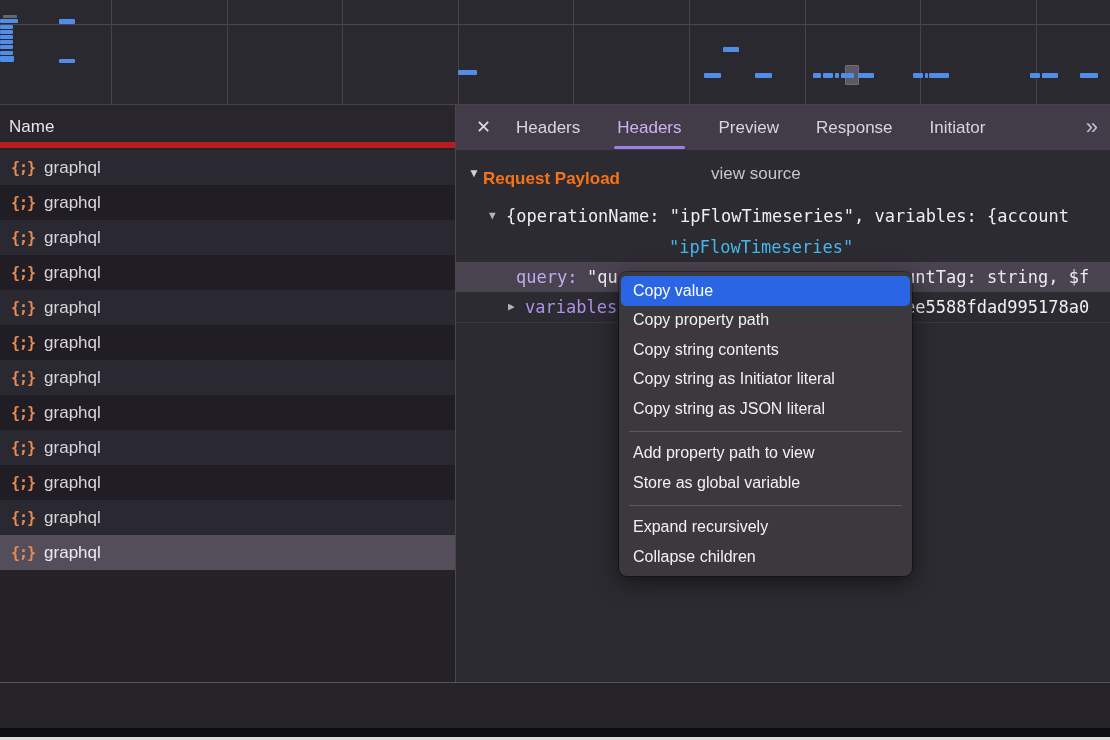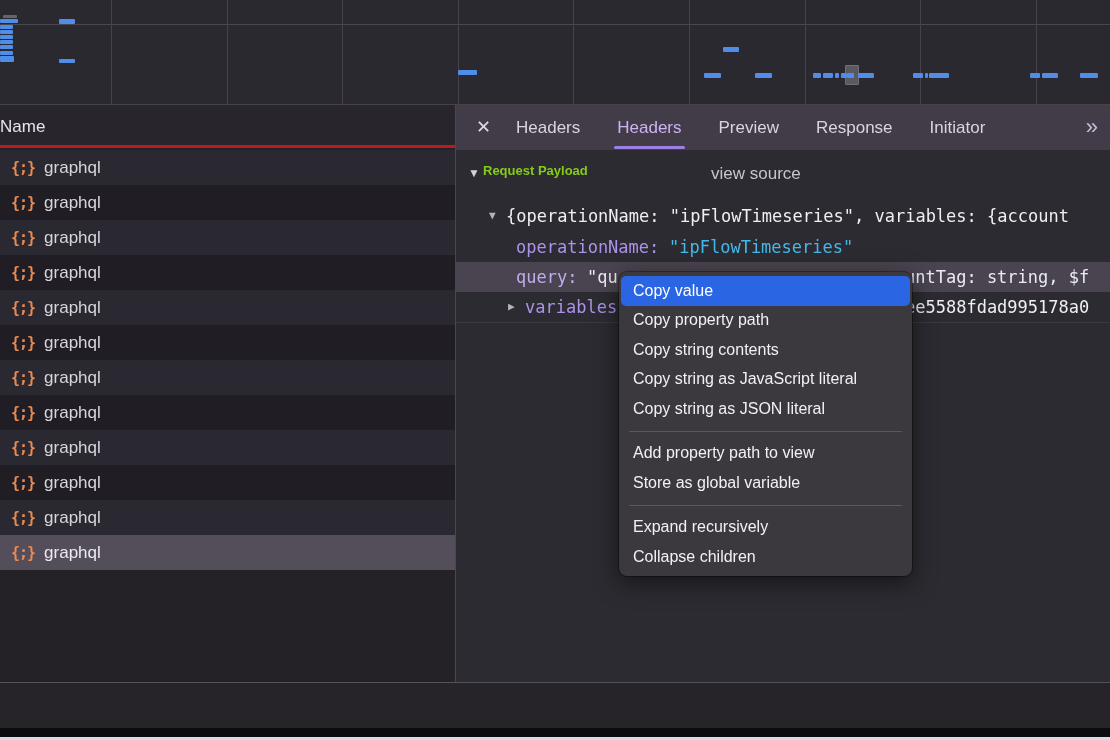--- a/index.html
+++ b/index.html
@@ -10,22 +10,22 @@
   }
   
   #waterfall{position:absolute;left:0;top:0;width:1110px;height:104px;background:#2b2930;border-bottom:1px solid #454349;}
   .gridline{position:absolute;top:0;width:1px;height:104px;background:#454349;}
   #wf-baseline{position:absolute;left:0;top:24px;width:1110px;height:1px;background:#4a484f;}
   .wf-bar{position:absolute;background:#4f8de8;border-radius:1px;}
   #wf-gray-bar{position:absolute;background:#67656c;border-radius:1px;}
   #wf-selection-box{position:absolute;background:#5b5862;border:1px solid #716e78;border-radius:1px;}
   
   #left-panel{position:absolute;left:0;top:105px;width:455px;height:577px;background:#242227;}
-  #name-header{position:absolute;left:0;top:0;width:455px;height:43px;background:#28262c;border-bottom:3px solid #b91c1c;
-    color:#e6e4e9;font-size:17px;font-weight:500;line-height:43px;box-sizing:border-box;}
+  #name-header{position:absolute;left:0;top:0;width:455px;height:43px;background:#28262c;border-bottom:6px solid #b91c1c;
+    color:#e6e4e9;font-size:17px;font-weight:500;line-height:43px;padding-left:9px;box-sizing:border-box;}
   #rows{position:absolute;left:0;top:45px;width:455px;}
   .req-row{position:relative;height:35px;display:flex;align-items:center;padding-left:11px;box-sizing:border-box;cursor:default;}
   .req-row.odd{background:#2a2830;}
   .req-row.even{background:#201e24;}
   .req-row.selected{background:#544e5a;}
   .req-icon{color:#e88b54;font-family:"DejaVu Sans Mono",monospace;font-size:15px;font-weight:bold;letter-spacing:-1px;margin-right:9px;}
   .req-label{color:#d8d6dc;font-size:17px;}
   .req-row.selected .req-label{color:#eceaf0;}
   
   #v-divider{position:absolute;left:455px;top:104px;width:1px;height:626px;background:#49464e;}
@@ -33,21 +33,21 @@
   #tabbar{position:absolute;left:456px;top:105px;width:654px;height:45px;background:#423c49;}
   #close-btn{position:absolute;left:20px;top:0;height:45px;line-height:45px;color:#dcd9e0;font-size:18px;cursor:default;}
   #tabs{position:absolute;left:60px;top:0;height:45px;display:flex;gap:37px;}
   .tab{position:relative;color:#d9d5de;font-size:17px;height:45px;line-height:45px;cursor:default;}
   .tab.active{color:#cdb2f4;}
   .tab.active::after{content:"";position:absolute;left:-3px;right:-3px;bottom:1px;height:3px;border-radius:2px;background:#9d7ee4;}
   #tab-overflow{position:absolute;right:14px;top:0;height:45px;line-height:43px;color:#c5bdd6;font-size:22px;letter-spacing:-2px;}
   #detail{position:absolute;left:456px;top:150px;width:654px;height:532px;background:#2c2b31;overflow:hidden;}
   #section-header{position:absolute;left:0;top:13px;width:654px;height:26px;}
   #section-twisty{position:absolute;left:12px;top:3px;color:#d3d0d8;font-size:12px;}
-  #section-title{position:absolute;left:27px;top:0;color:#84cc16;font-size:13px;font-weight:700;}
+  #section-title{position:absolute;left:27px;top:6px;color:#f97316;font-size:17px;font-weight:700;}
   #view-source{position:absolute;left:255px;top:1px;color:#c7c4cb;font-size:17px;cursor:default;}
   .mono{font-family:"DejaVu Sans Mono",monospace;font-size:17px;white-space:pre;}
   .tree-line{position:absolute;left:0;width:654px;height:30px;line-height:30px;overflow:hidden;}
   #line-root{top:51px;}
   #root-expander{position:absolute;left:33px;top:0;color:#b5b2bb;font-size:11px;}
   #root-preview{position:absolute;left:50px;top:0;color:#f0eef2;}
   #line-op{top:82px;}
   #op-key{position:absolute;left:60px;top:0;color:#ad92ea;}
   #op-value{position:absolute;left:213px;top:0;color:#45b8ea;}
   #line-query{top:112px;background:#4a4450;}
@@ -191,21 +191,20 @@
       <span id="section-title">Request Payload</span>
       <span id="view-source">view source</span>
     </div>
 
     <div class="tree-line mono" id="line-root">
       <span id="root-expander">▼</span>
       <span id="root-preview" class="mono">{operationName: "ipFlowTimeseries", variables: {account</span>
     </div>
 
     <div class="tree-line mono" id="line-op">
-      <span id="op-key" class="mono">operationName:</span>
       <span id="op-value" class="mono">"ipFlowTimeseries"</span>
     </div>
 
     <div class="tree-line mono" id="line-query">
       <span id="query-key" class="mono">query:</span>
       <span id="query-start" class="mono">"qu</span>
       <span id="query-cont" class="mono">untTag: string, $f</span>
     </div>
 
     <div class="tree-line mono" id="line-vars">
@@ -214,21 +213,21 @@
       <span id="vars-cont" class="mono">ee5588fdad995178a0</span>
     </div>
 
     <div id="tree-border"></div>
   </div>
 
   <div id="context-menu">
       <div class="menu-item highlighted">Copy value</div>
       <div class="menu-item">Copy property path</div>
       <div class="menu-item">Copy string contents</div>
-      <div class="menu-item">Copy string as JavaScript literal</div>
+      <div class="menu-item">Copy string as Initiator literal</div>
       <div class="menu-item">Copy string as JSON literal</div>
       <div class="menu-sep"></div>
       <div class="menu-item">Add property path to view</div>
       <div class="menu-item">Store as global variable</div>
       <div class="menu-sep"></div>
       <div class="menu-item">Expand recursively</div>
       <div class="menu-item">Collapse children</div>
     </div>
 
   <div id="footer"></div>

